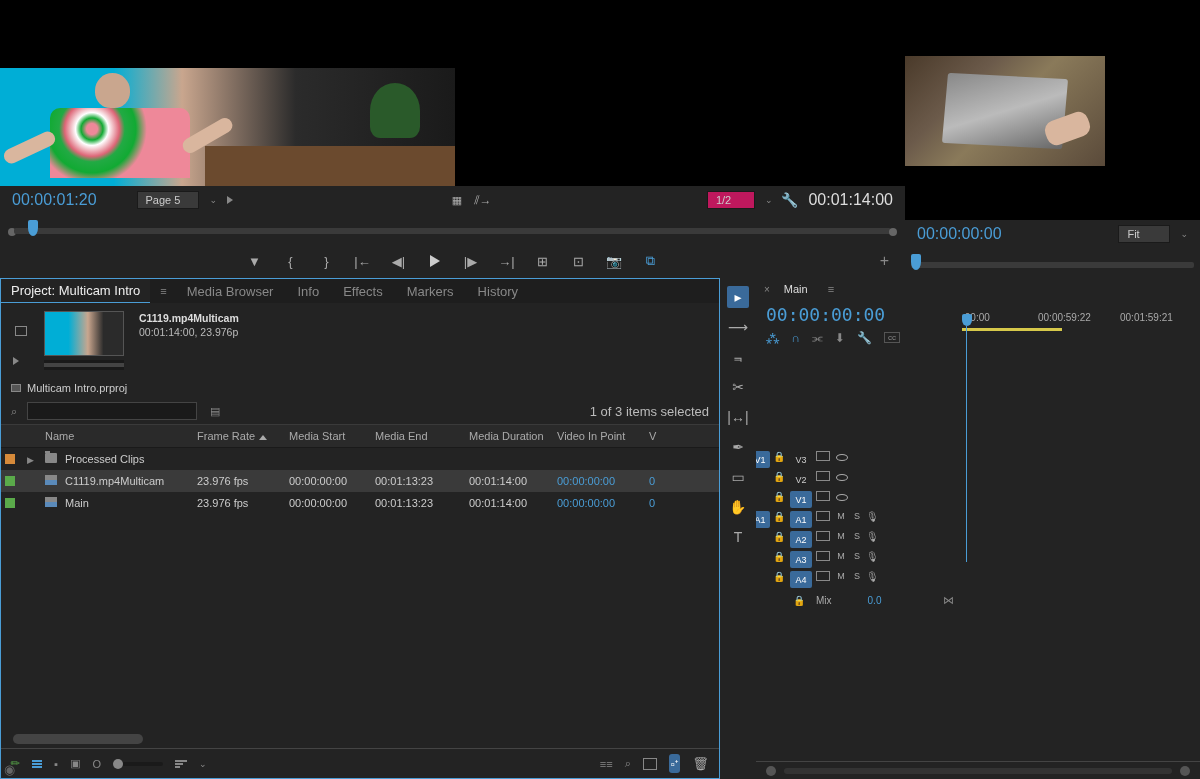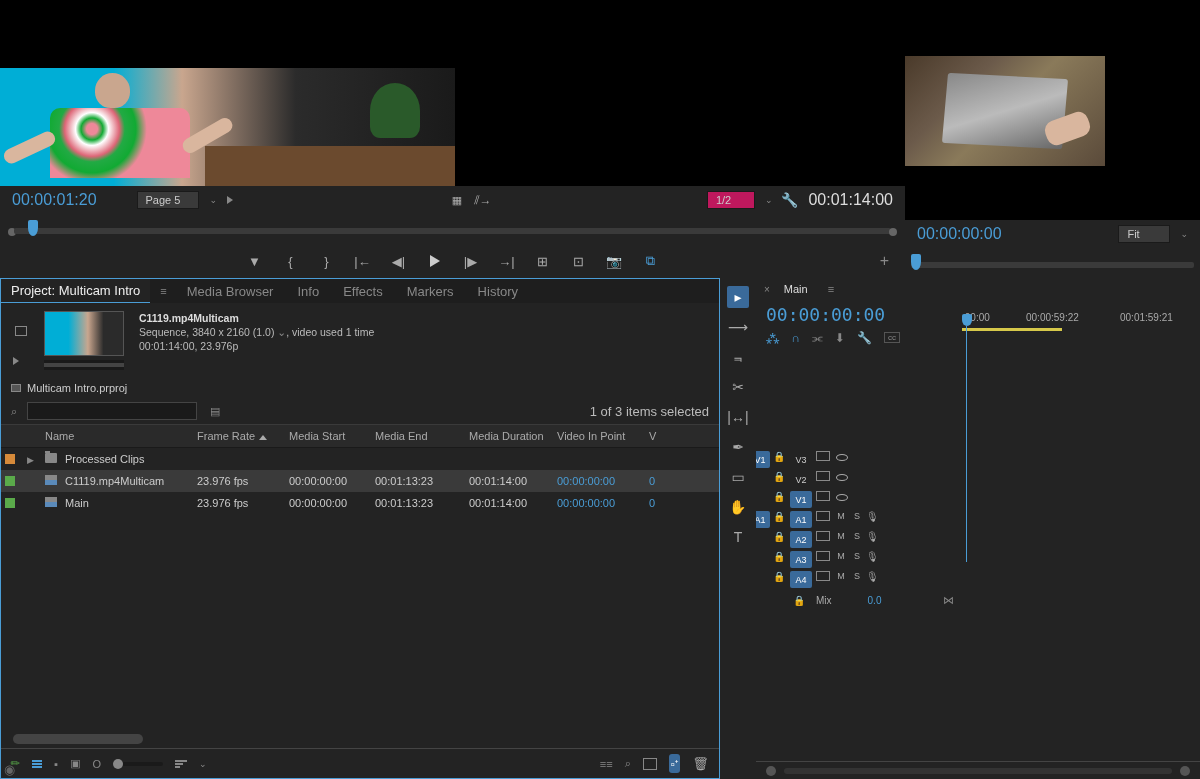--- a/index.html
+++ b/index.html
@@ -276,21 +276,20 @@
         <div style="width:18px;position:relative">
           <span class="cam-icon"></span>
           <span style="position:absolute;top:44px;left:2px"><span class="play-tri"></span></span>
         </div>
         <div class="clip-thumb-wrap">
           <div class="clip-thumb"></div>
           <div class="clip-scrub"></div>
         </div>
         <div class="meta-text">
           <div><b>C1119.mp4Multicam</b></div>
-          <div><span class="meta-dd">Sequence, 3840 x 2160 (1.0)</span><span>, video used 1 time</span></div>
           <div>00:01:14:00, 23.976p</div>
         </div>
       </div>
       <div class="proj-pathbar">
         <span class="bin-icon"></span>
         <span>Multicam Intro.prproj</span>
       </div>
       <div class="search-row">
         <span class="mag">⌕</span>
         <input class="search-box" placeholder="" style="">
@@ -402,21 +401,21 @@
             <span class="tl-icon snap-icon">∩</span>
             <span class="tl-icon">⫘</span>
             <span class="tl-icon">⬇</span>
             <span class="tl-icon">🔧</span>
             <span class="tl-icon" style="border:1px solid #555;padding:0 3px;font-size:8px">cc</span>
           </div>
         </div>
         <div class="tl-ruler-hdr">
           <div class="tl-ruler-ticks">
             <span class="tl-tick" style="left:0">:00:00</span>
-            <span class="tl-tick" style="left:64px">00:00:59:22</span>
+            <span class="tl-tick" style="left:76px">00:00:59:22</span>
             <span class="tl-tick" style="left:158px">00:01:59:21</span>
           </div>
           <div class="tl-ruler-line">
             <div class="tl-playhead"></div>
             <div class="tl-playhead-line"></div>
           </div>
         </div>
       </div>
       <div class="tl-body">
         <div class="tl-tracks-hdr">

